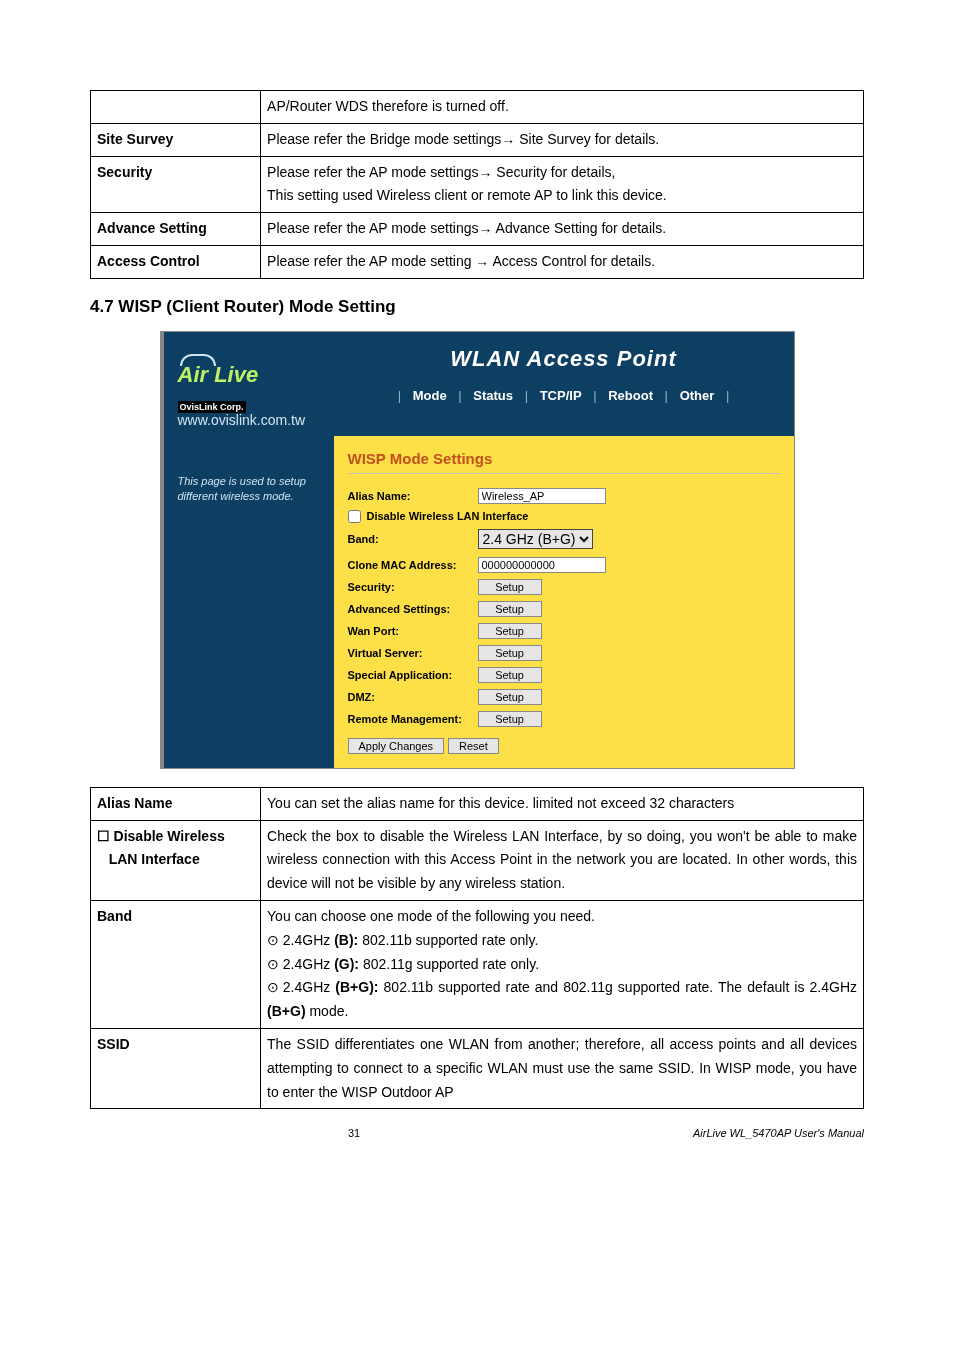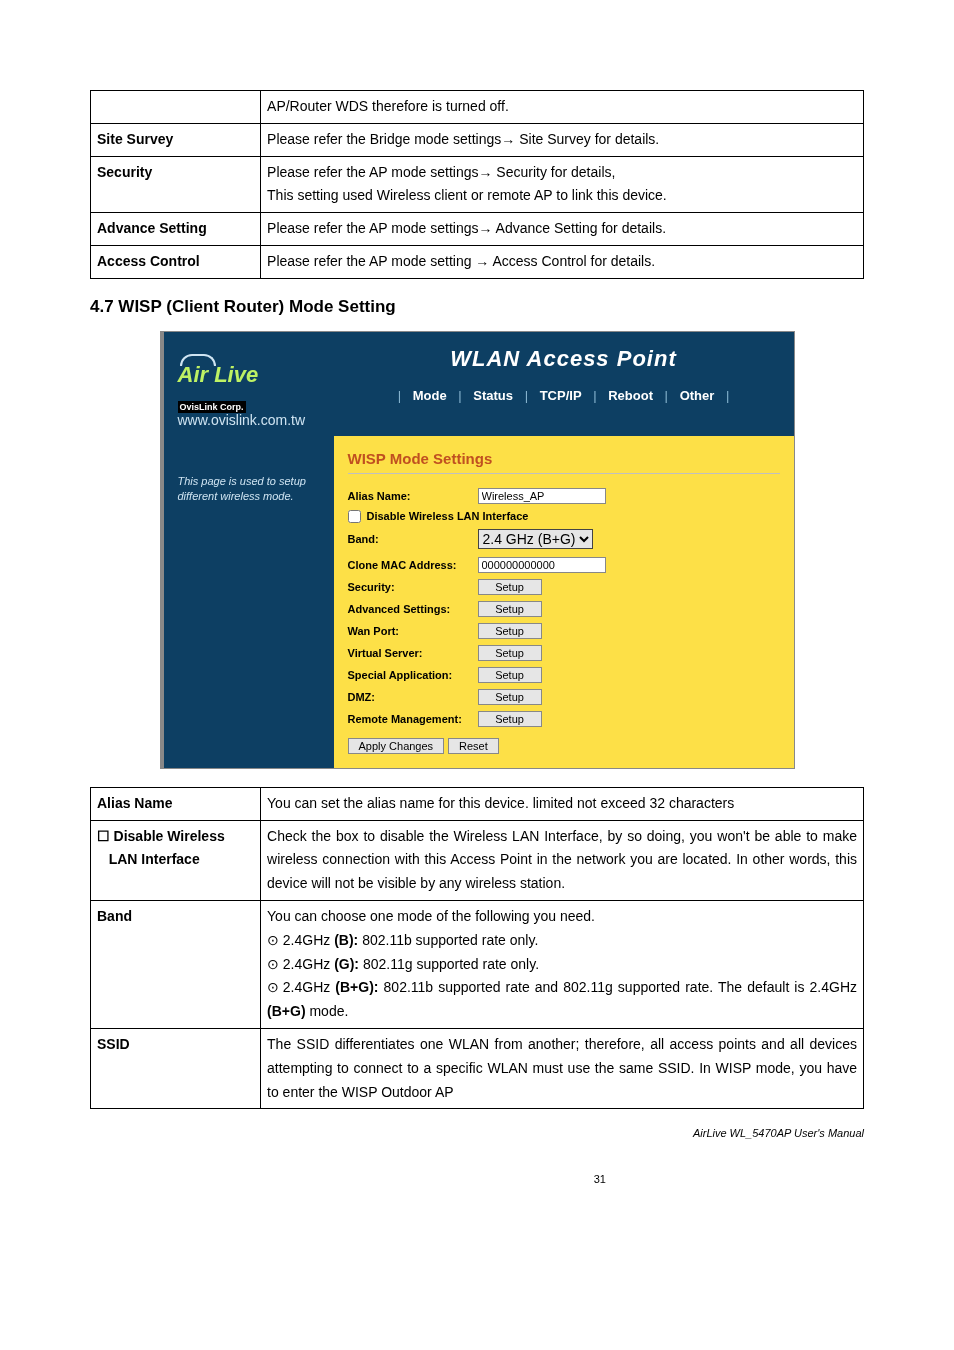--- a/index.html
+++ b/index.html
@@ -195,22 +195,21 @@
     margin-top: 10px;
   }
   .footer {
     display: flex;
     justify-content: space-between;
     font-size: 11px;
     margin-top: 12px;
   }
   .footer .pagenum {
     flex: 1;
-    text-align: right;
-    margin-top: 46px;
+    text-align: left;
   }
   .footer .manual {
     font-style: italic;
     color: #000;
   }
   .arrow {
     font-family: Arial, sans-serif;
   }
   .radio-dot::before {
     content: "⊙";

